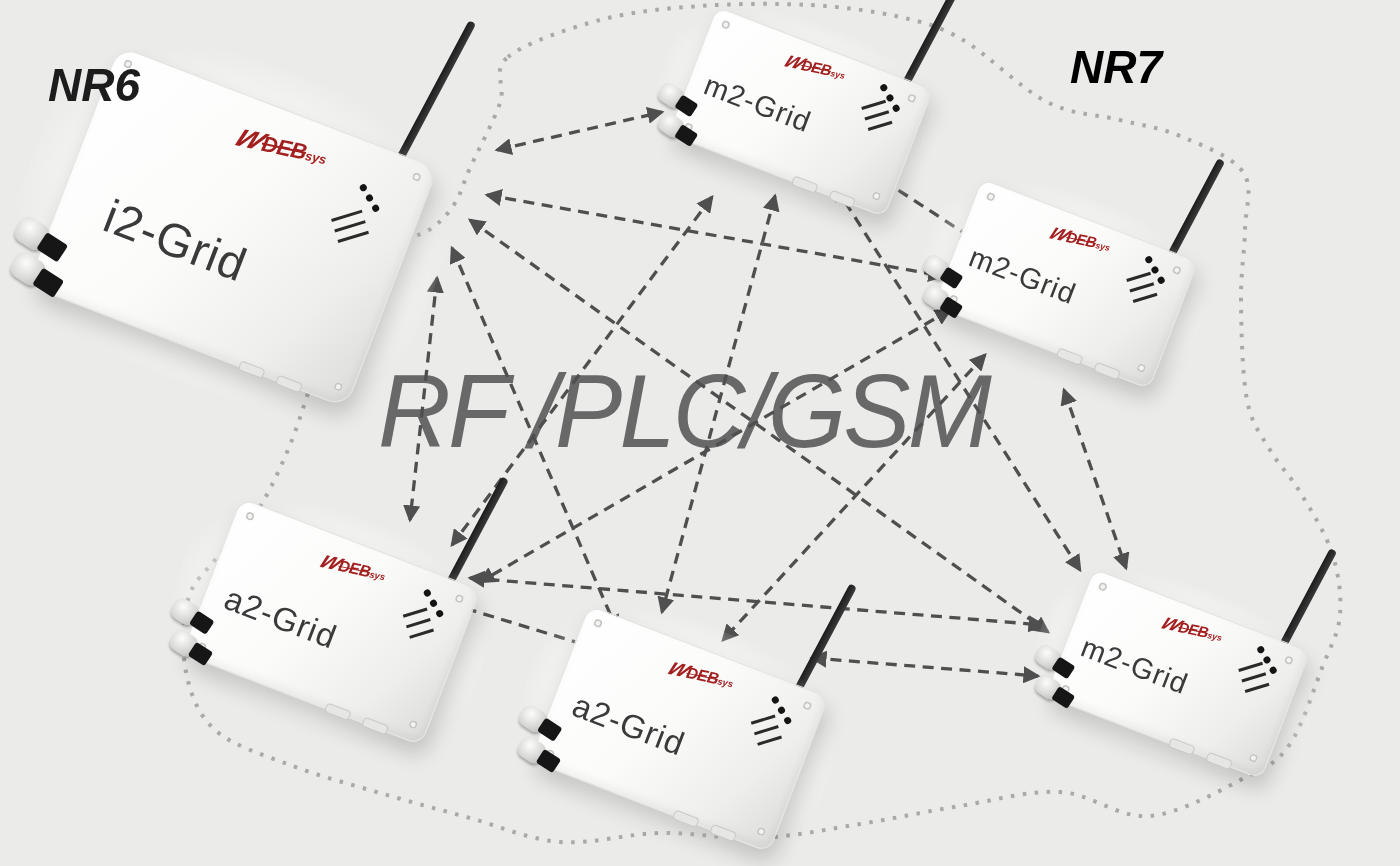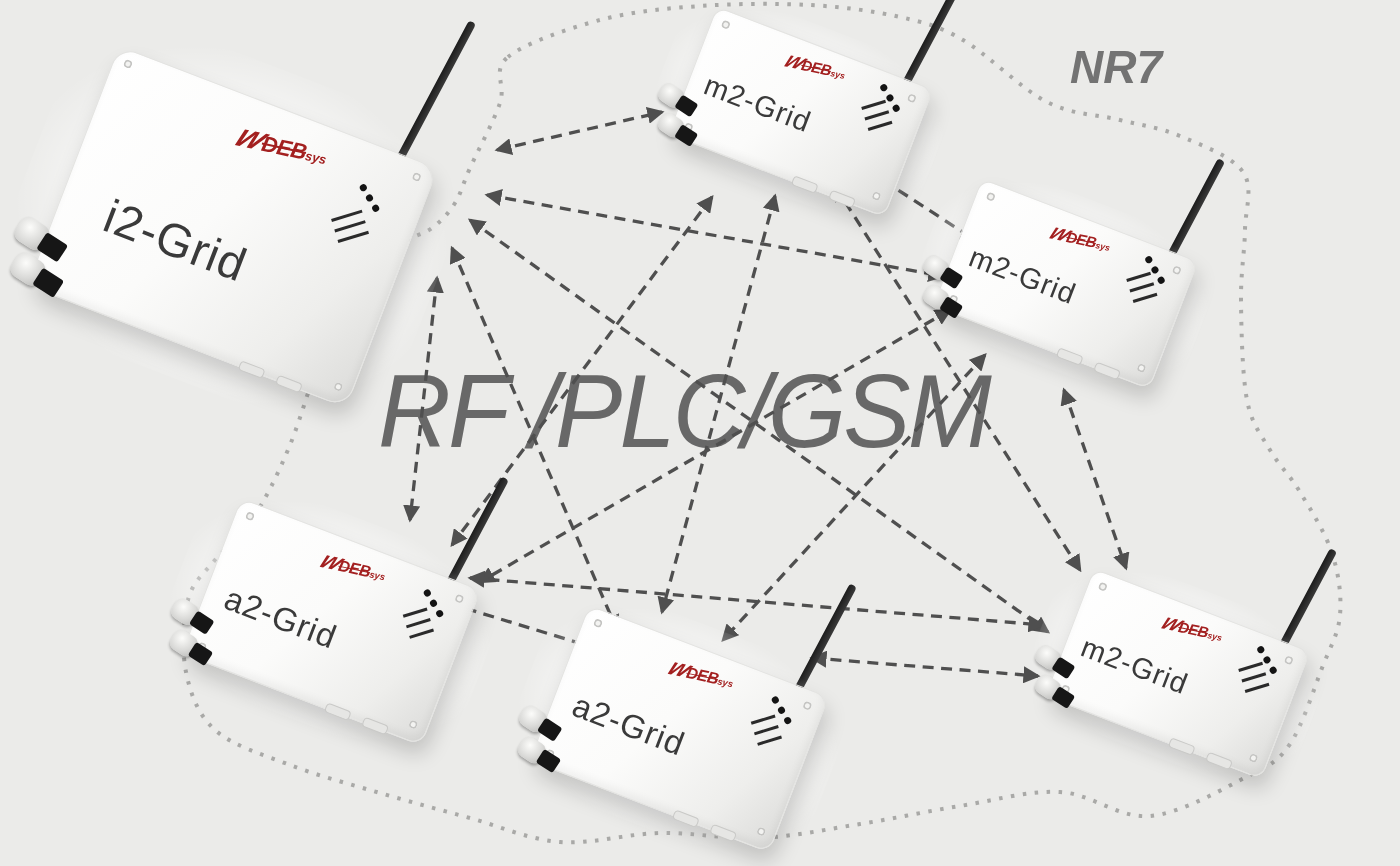--- a/index.html
+++ b/index.html
@@ -356,14 +356,15 @@
               <span class="nut"></span>
             </span>
             <span class="gland g2">
               <span class="cap"></span>
               <span class="nut"></span>
             </span>
           </div>
         </div>
       </div>
     </div>
-  <div id="nr7" class="nr-label" style="color: #737373;">NR7</div>
+  <div id="nr6" class="nr-label" style="color: rgb(28, 28, 28);">NR6</div>
+  <div id="nr7" class="nr-label" style="color: #000000;">NR7</div>
 </div>
 
 </body></html>

